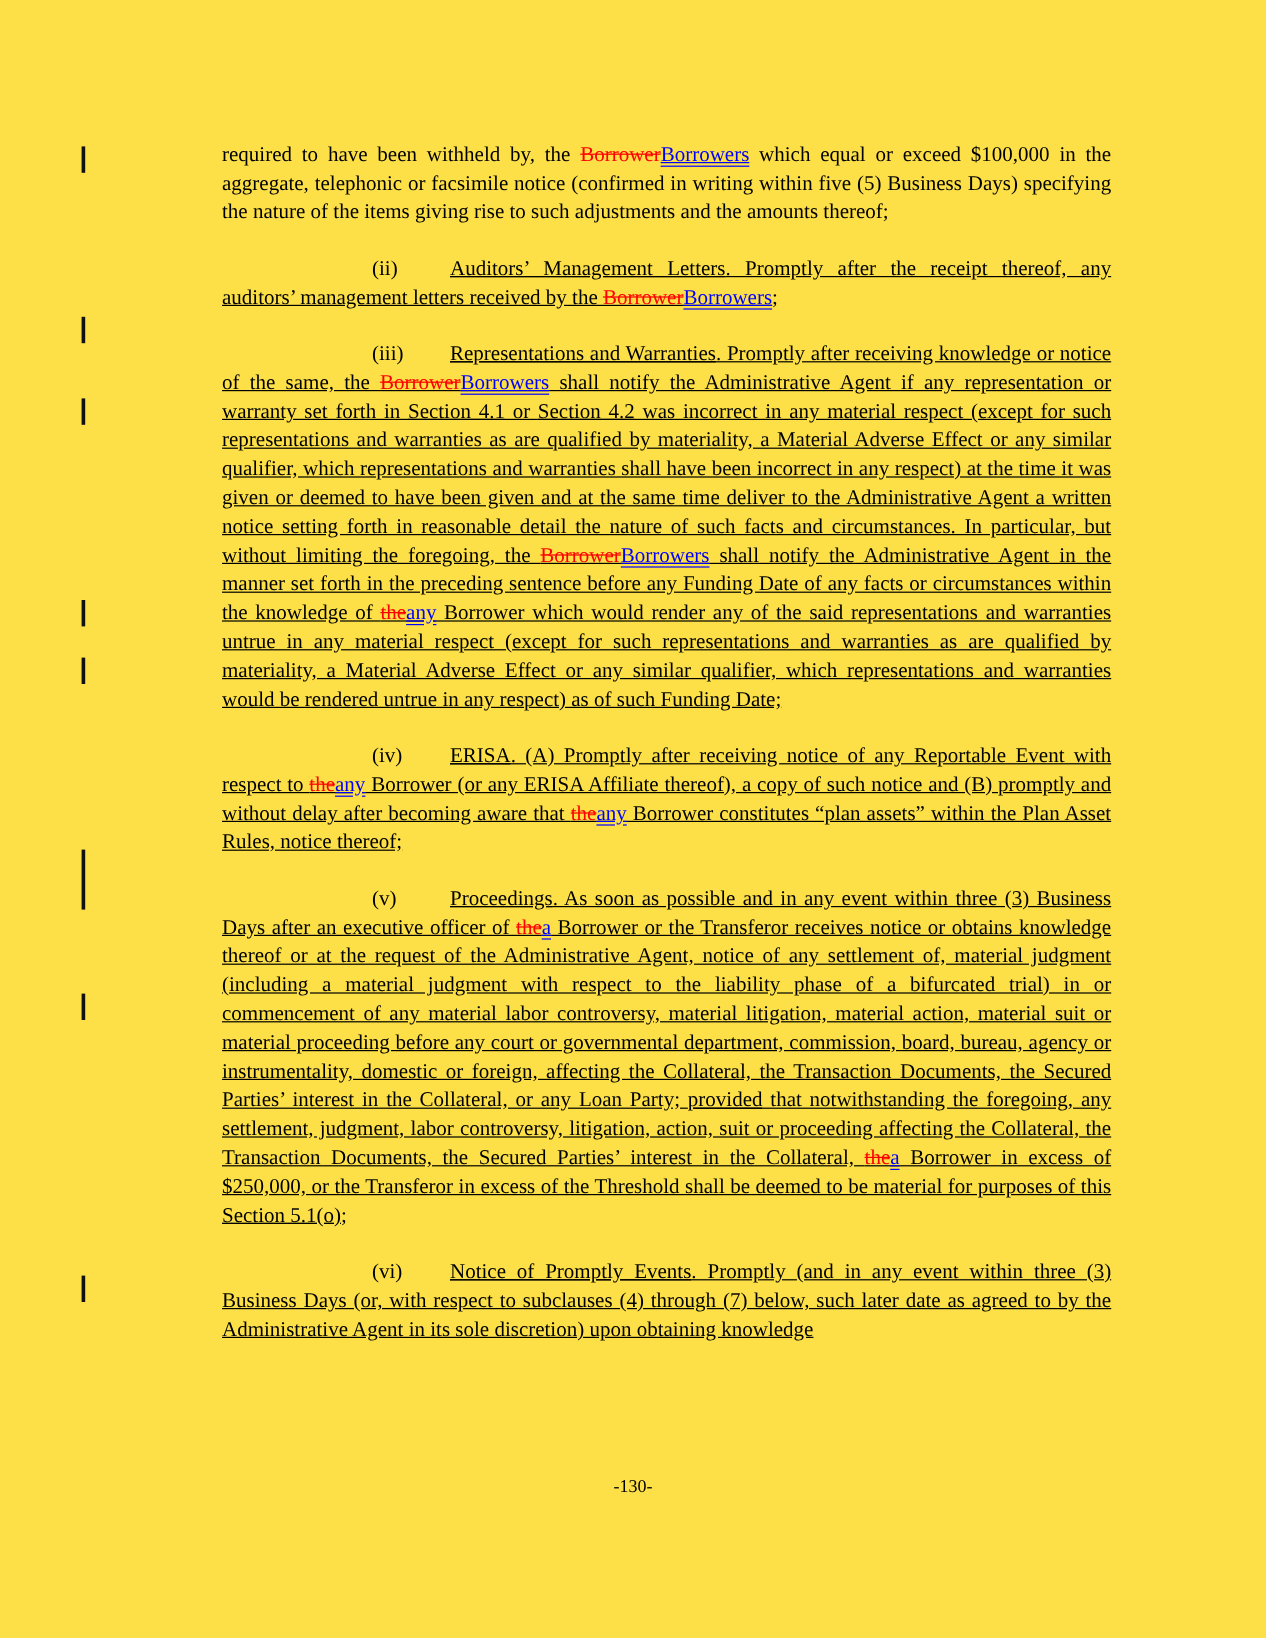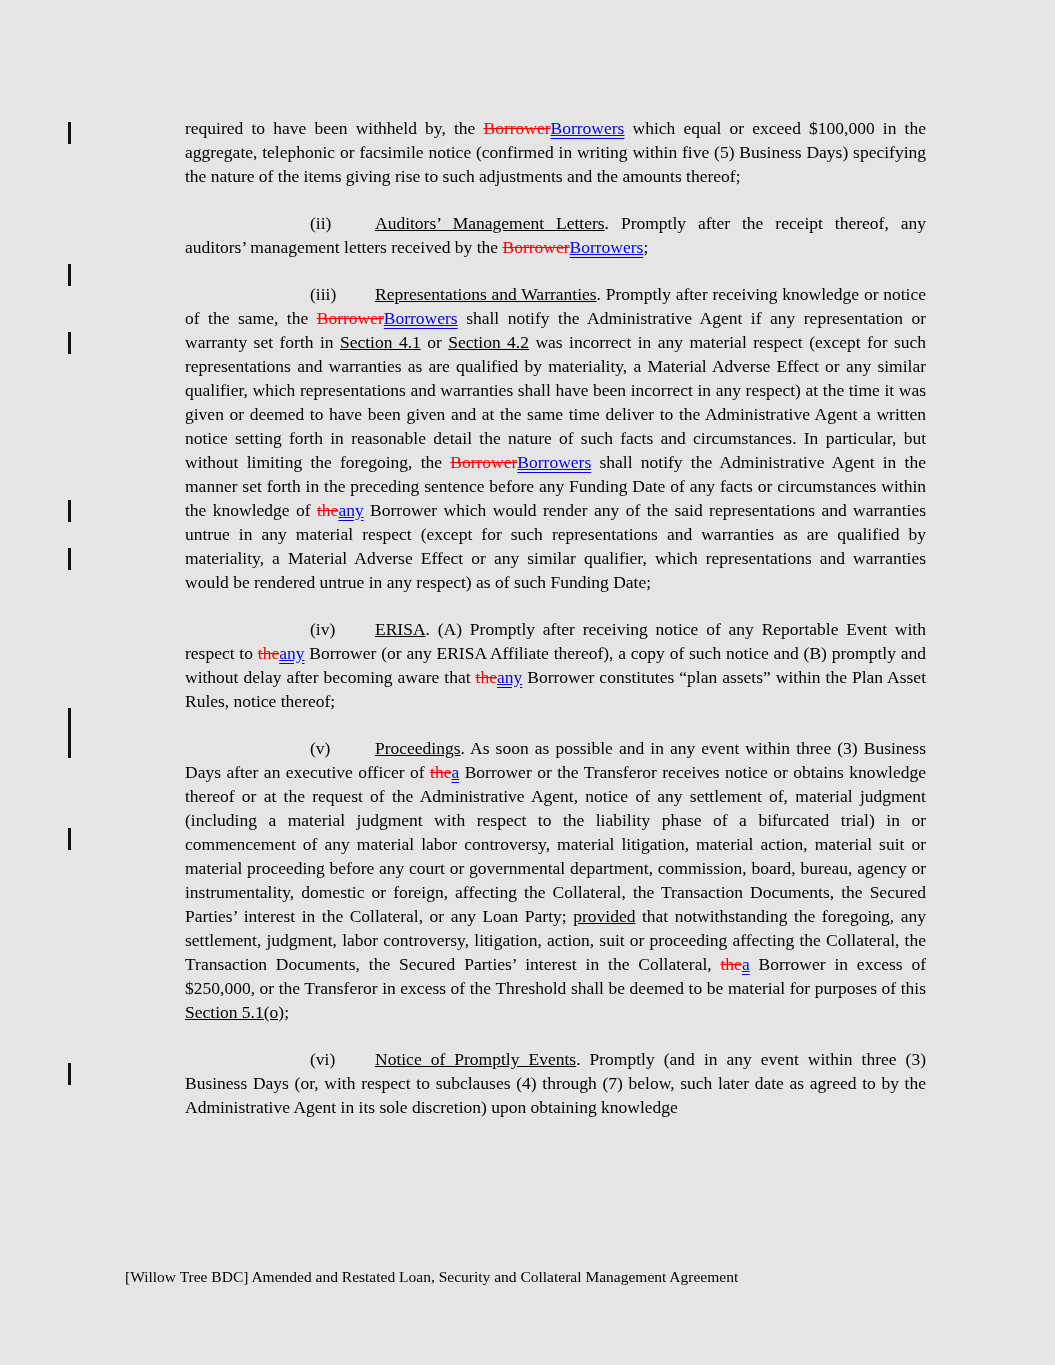--- a/index.html
+++ b/index.html
@@ -1,29 +1,29 @@
 <!DOCTYPE html>
 <html style="--del: #ff0000; --ins: #0000ff;"><head>
 <meta charset="utf-8">
 <style>
   html,body{margin:0;padding:0;background:#ffffff;}
   .page{
     position:relative;
     width:1055px;height:1365px;
-    background:#e5e5e5;
+    background:#fde047;
     font-family:"Liberation Serif","DejaVu Serif",serif;
     color:#000;
     overflow:hidden;
   }
   .content{
     position:absolute;left:185px;top:116px;width:741px;
     font-size:17.5px;line-height:24px;text-align:justify;
   }
   p.para{margin:0 0 23px 0;padding:0;}
-  p.para.indent{text-indent:125px;}
+  p.para.indent{text-indent:125px;text-decoration:underline;}
   .pnum{display:inline-block;width:65px;text-indent:0;}
   .u{text-decoration:underline;}
   .del{color:var(--del,#ff0000);text-decoration:line-through;}
   .ins{color:var(--ins,#0000ff);text-decoration:underline;text-decoration-style:double;}
   .cbar{position:absolute;left:68px;width:3px;background:#111;}
   .pagenum{
     position:absolute;top:1231px;left:0;width:100%;
     text-align:center;font-size:15px;
   }
   .footer{
@@ -46,16 +46,16 @@
       <div class="cbar" style="top: 1063px; height: 22px;"></div>
     </div>
   <div class="content" id="docbody">
       <p class="para"><span>required to have been withheld by, the </span><span class="del">Borrower</span><span class="ins">Borrowers</span><span> which equal or exceed $100,000 in the aggregate, telephonic or facsimile notice (confirmed in writing within five (5) Business Days) specifying the nature of the items giving rise to such adjustments and the amounts thereof;</span></p>
       <p class="para indent"><span class="pnum">(ii)</span><span class="u">Auditors’ Management Letters</span><span>. Promptly after the receipt thereof, any auditors’ management letters received by the </span><span class="del">Borrower</span><span class="ins">Borrowers</span><span>;</span></p>
       <p class="para indent"><span class="pnum">(iii)</span><span class="u">Representations and Warranties</span><span>. Promptly after receiving knowledge or notice of the same, the </span><span class="del">Borrower</span><span class="ins">Borrowers</span><span> shall notify the Administrative Agent if any representation or warranty set forth in </span><span class="u">Section 4.1</span><span> or </span><span class="u">Section 4.2</span><span> was incorrect in any material respect (except for such representations and warranties as are qualified by materiality, a Material Adverse Effect or any similar qualifier, which representations and warranties shall have been incorrect in any respect) at the time it was given or deemed to have been given and at the same time deliver to the Administrative Agent a written notice setting forth in reasonable detail the nature of such facts and circumstances. In particular, but without limiting the foregoing, the </span><span class="del">Borrower</span><span class="ins">Borrowers</span><span> shall notify the Administrative Agent in the manner set forth in the preceding sentence before any Funding Date of any facts or circumstances within the knowledge of </span><span class="del">the</span><span class="ins">any</span><span> Borrower which would render any of the said representations and warranties untrue in any material respect (except for such representations and warranties as are qualified by materiality, a Material Adverse Effect or any similar qualifier, which representations and warranties would be rendered untrue in any respect) as of such Funding Date;</span></p>
       <p class="para indent"><span class="pnum">(iv)</span><span class="u">ERISA</span><span>. (A) Promptly after receiving notice of any Reportable Event with respect to </span><span class="del">the</span><span class="ins">any</span><span> Borrower (or any ERISA Affiliate thereof), a copy of such notice and (B) promptly and without delay after becoming aware that </span><span class="del">the</span><span class="ins">any</span><span> Borrower constitutes “plan assets” within the Plan Asset Rules, notice thereof;</span></p>
       <p class="para indent"><span class="pnum">(v)</span><span class="u">Proceedings</span><span>. As soon as possible and in any event within three (3) Business Days after an executive officer of </span><span class="del">the</span><span class="ins">a</span><span> Borrower or the Transferor receives notice or obtains knowledge thereof or at the request of the Administrative Agent, notice of any settlement of, material judgment (including a material judgment with respect to the liability phase of a bifurcated trial) in or commencement of any material labor controversy, material litigation, material action, material suit or material proceeding before any court or governmental department, commission, board, bureau, agency or instrumentality, domestic or foreign, affecting the Collateral, the Transaction Documents, the Secured Parties’ interest in the Collateral, or any Loan Party; </span><span class="u">provided</span><span> that notwithstanding the foregoing, any settlement, judgment, labor controversy, litigation, action, suit or proceeding affecting the Collateral, the Transaction Documents, the Secured Parties’ interest in the Collateral, </span><span class="del">the</span><span class="ins">a</span><span> Borrower in excess of $250,000, or the Transferor in excess of the Threshold shall be deemed to be material for purposes of this </span><span class="u">Section 5.1(o)</span><span>;</span></p>
       <p class="para indent"><span class="pnum">(vi)</span><span class="u">Notice of Promptly Events</span><span>. Promptly (and in any event within three (3) Business Days (or, with respect to subclauses (4) through (7) below, such later date as agreed to by the Administrative Agent in its sole discretion) upon obtaining knowledge</span></p>
     </div>
+  <div class="pagenum">-130-</div>
   <div class="footer">
-    <div>[Willow Tree BDC] Amended and Restated Loan, Security and Collateral Management Agreement</div>
   </div>
 </div>
 
 </body></html>

